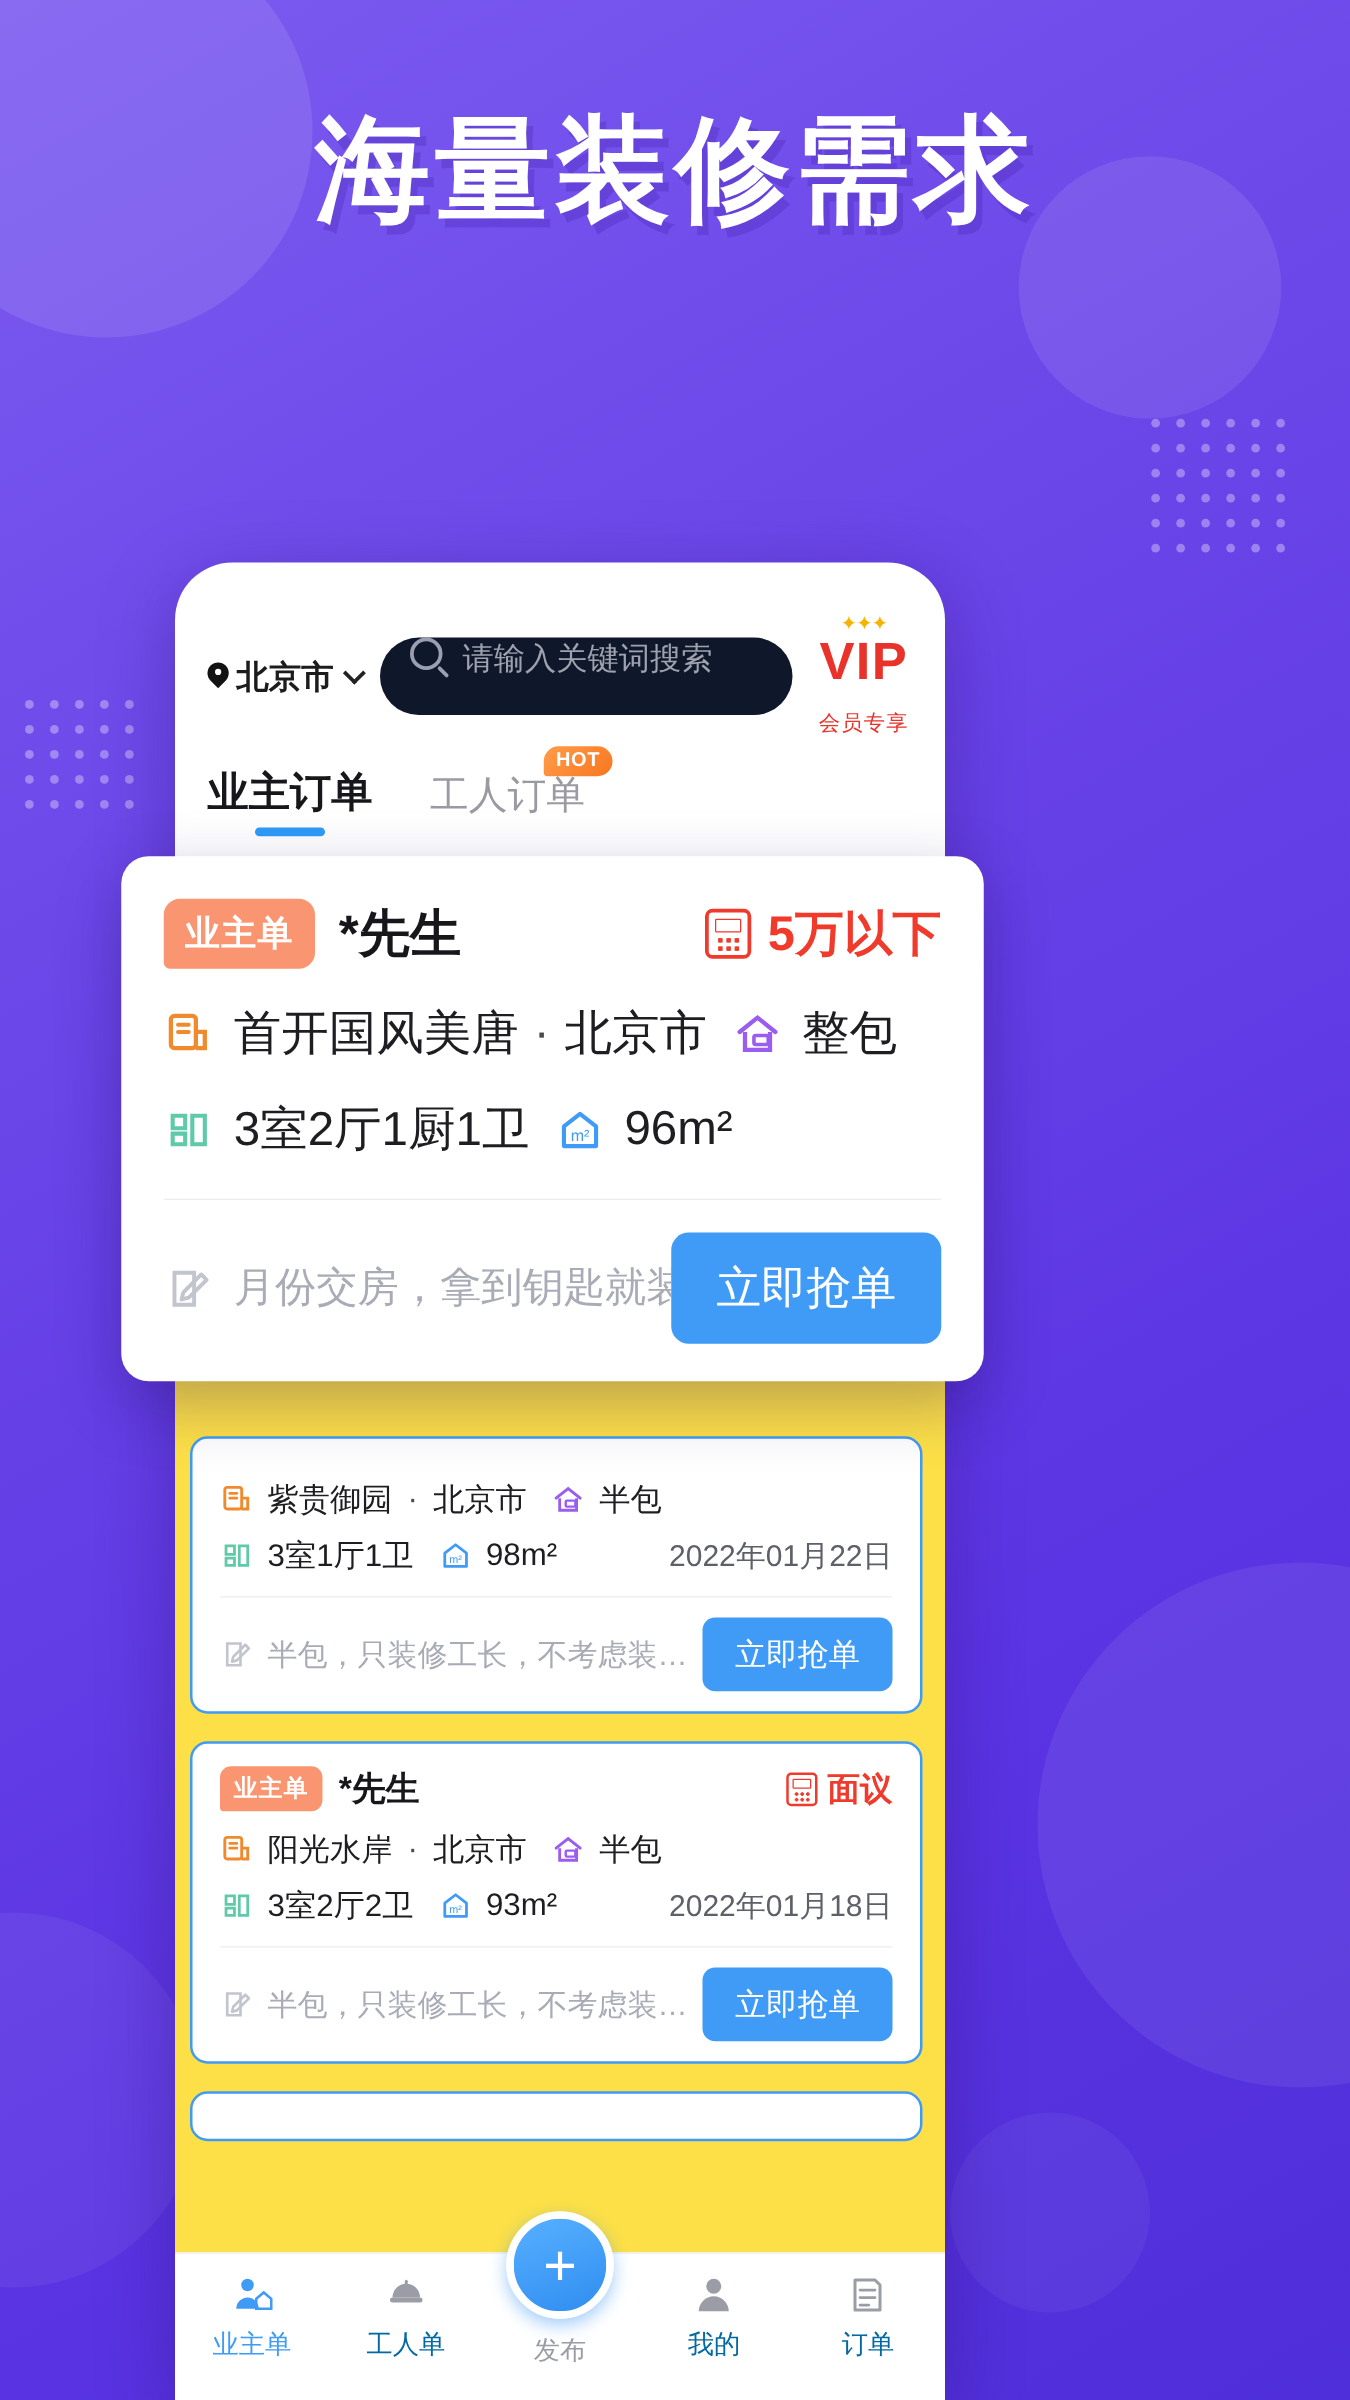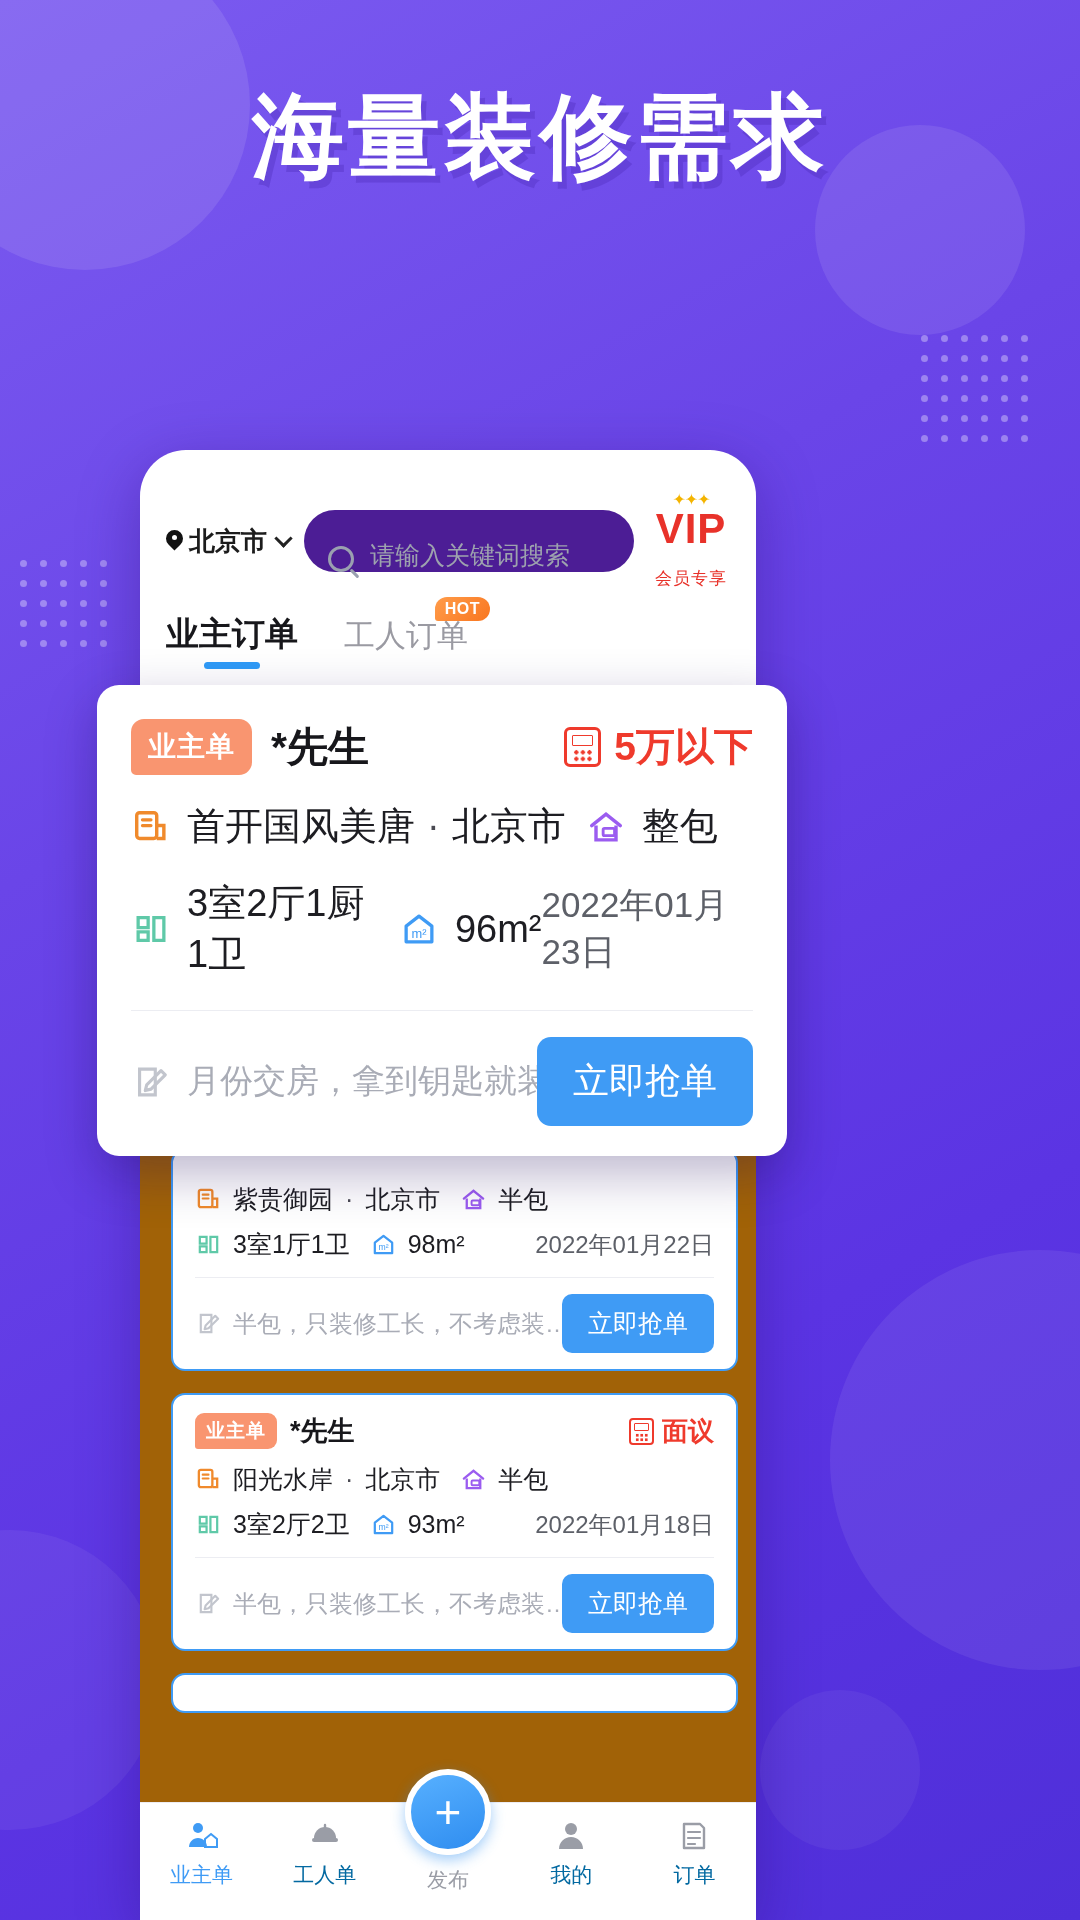--- a/index.html
+++ b/index.html
@@ -61,22 +61,22 @@
   .top-row {
     display:flex; align-items:center; gap:14px;
     padding:42px 22px 6px 26px;
   }
   .city { display:flex; align-items:center; gap:2px; font-size:26px; font-weight:bold; color:#1c1c1c; white-space:nowrap; }
   .pin { width:17px;height:23px; position:relative; display:inline-block; margin-right:4px;}
   .pin:before{content:"";position:absolute;left:0;top:0;width:17px;height:17px;border-radius:50% 50% 50% 0;transform:rotate(-45deg);background:#121212;}
   .pin:after{content:"";position:absolute;left:6px;top:5px;width:5px;height:5px;border-radius:50%;background:#fff;}
   .chev { width:13px;height:13px;border-right:3px solid #222;border-bottom:3px solid #222;transform:rotate(45deg);margin-left:8px;margin-top:-6px;}
   .searchbox {
-    flex:1; height:62px; background:#4c1d95; border-radius:31px;
-    display:flex; align-items:flex-end; gap:16px; padding:0 24px;
+    flex:1; height:62px; background:#0f172a; border-radius:31px;
+    display:flex; align-items:flex-start; gap:16px; padding:0 24px;
   }
   .mag { width:26px;height:26px;border:3px solid #9aa0b0;border-radius:50%;position:relative;flex:none;}
   .mag:after{content:"";position:absolute;right:-9px;bottom:-6px;width:11px;height:3px;background:#9aa0b0;transform:rotate(45deg);border-radius:2px;}
   .ph { color:#9da2ae; font-size:25px; }
   .vip { flex:none; text-align:center; width:86px; }
   .vip .v1 { font-size:42px; font-weight:bold; color:#e8322a; line-height:1; letter-spacing:1px;}
   .vip .v2 { font-size:17px; color:#e8322a; margin-top:17px; letter-spacing:1px;}
   .crown { font-size:16px; color:#f4b400; line-height:1; letter-spacing:-1px;}
 
   
@@ -106,21 +106,21 @@
     background:rgba(255,255,255,.28);border-radius:50% 50% 0 0;
   }
   .cat .lab { font-size:27px; font-weight:bold; color:#1d1d22; margin-top:13px;}
   .c1 { background:linear-gradient(160deg,#2fd0f5,#1aa6ef); }
   .c2 { background:linear-gradient(160deg,#cf8ef5,#a95ef0); }
   .c3 { background:linear-gradient(160deg,#49aef8,#1f7fe8); }
   .c4 { background:linear-gradient(160deg,#ffc93b,#f9a30d); }
   .c5 { background:linear-gradient(160deg,#ff8a3d,#f4571a); }
 
   
-  .list { flex:1; background:#a16207; padding:12px 18px 0 31px; overflow:hidden;}
+  .list { flex:1; background:#fde047; padding:12px 18px 0 12px; overflow:hidden;}
   .card {
     background:#fff; border-radius:14px; border:2px solid #3f9bf5;
     padding:18px 22px 16px 22px; margin-bottom:22px;
   }
   .c-row1 { display:flex; align-items:center; }
   .badge {
     background:#f99570; color:#fff; font-size:19px; font-weight:bold;
     padding:5px 11px; border-radius:9px 9px 9px 3px; letter-spacing:1px;
   }
   .cname { font-size:27px; font-weight:bold; color:#17171b; margin-left:13px;}
@@ -540,21 +540,20 @@
         <path d="M5 6h7v7H5zM16 6h7v16h-7zM5 16h7v6H5z" fill="none" stroke="#5fc9a8" stroke-width="2.3"></path>
       </svg>
     <span>3室2厅1厨1卫</span>
     <span class="tag-type">
       <svg class="ic" viewBox="0 0 28 28">
           <path d="M5 12 L14 5 L23 12 V23 H5z" fill="none" stroke="#3f9bf5" stroke-width="2.3" stroke-linejoin="round"></path>
           <text x="14" y="20" font-size="9" fill="#3f9bf5" text-anchor="middle" font-family="Liberation Sans">m²</text>
         </svg>
       <span class="sqm"><span>96</span><span>m²</span></span>
     </span>
-    <span class="date">2022年01月23日</span>
   </div>
   <div class="divider"></div>
   <div class="c-row4">
     <span class="note">
       <svg class="ic" viewBox="0 0 28 28">
           <path d="M6 5h11v18H6z" fill="none" stroke="#c2c5cd" stroke-width="2.2"></path>
           <path d="M21 6 L24 9 L14 19 L10 20 L11 16z" fill="none" stroke="#c2c5cd" stroke-width="2.2" stroke-linejoin="round"></path>
         </svg>
       <span>月份交房，拿到钥匙就装修，…</span>
     </span>

